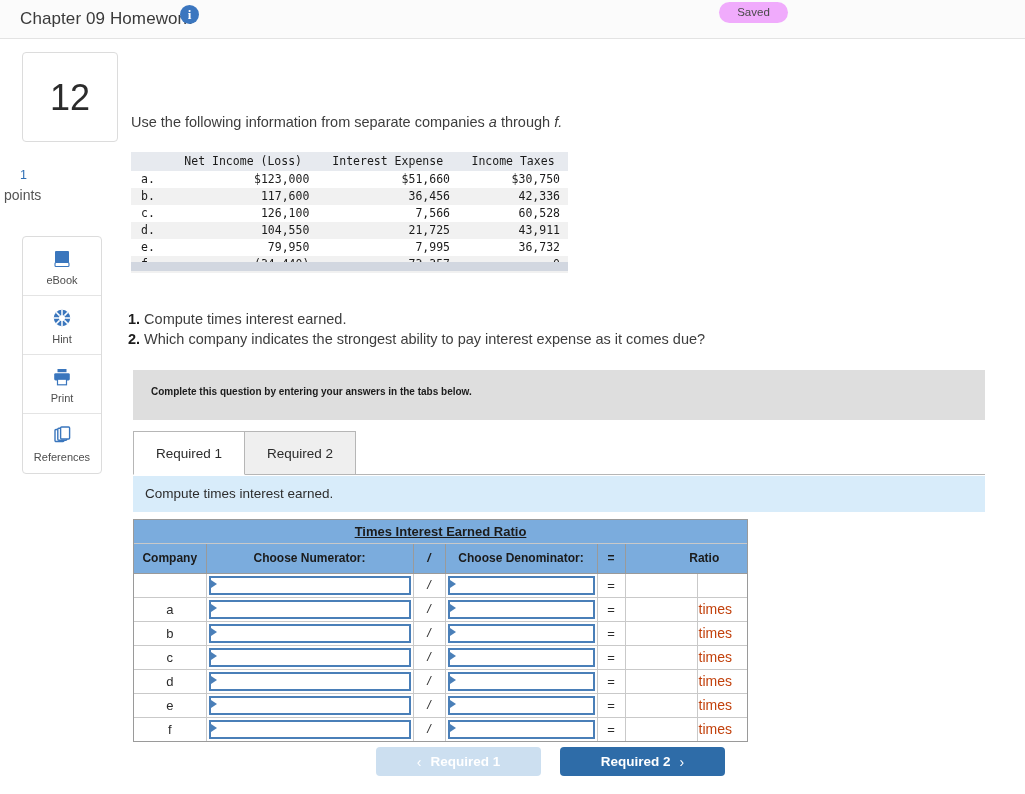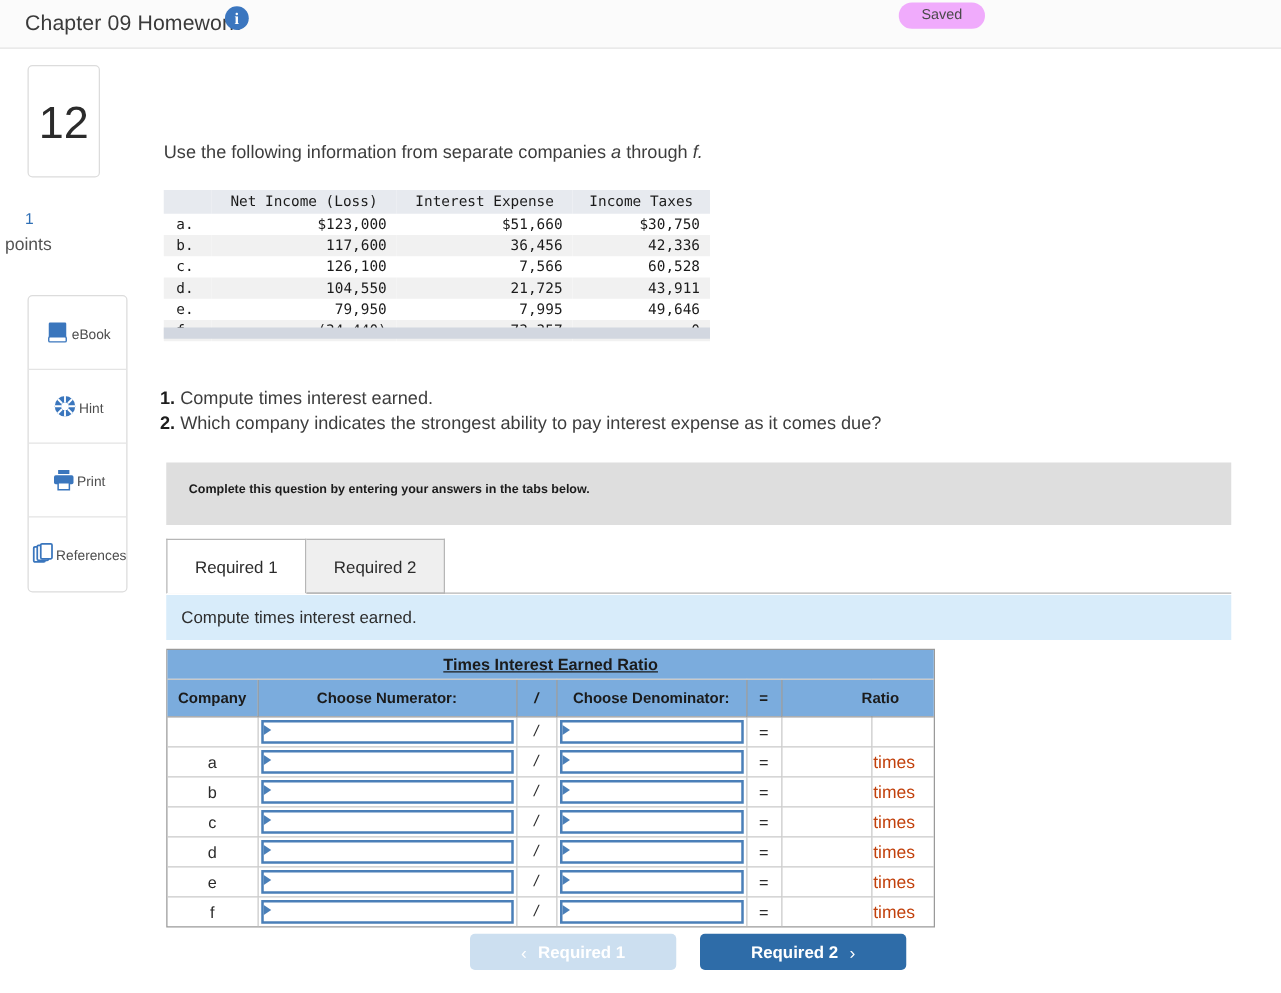--- a/index.html
+++ b/index.html
@@ -36,21 +36,21 @@
   .saved-badge {
     position: absolute; left: 719px; top: 2px;
     width: 69px; height: 21px; border-radius: 11px;
     background: #f0abfc; color: #4a4a4a;
     font-size: 11.5px; text-align: center; line-height: 21px;
   }
 
   
   .qnum-box {
     position: absolute; left: 22px; top: 52px;
-    width: 58px; height: 90px;
+    width: 96px; height: 90px;
     border: 1px solid #dcdcdc; border-radius: 4px;
     background: #fff;
   }
   .qnum-box span {
     display: block; text-align: center;
     line-height: 90px; font-size: 36px;
     color: #2b2b2b; font-weight: 300;
   }
   .points-num {
     position: absolute; left: 20px; top: 168px;
@@ -61,21 +61,21 @@
     font-size: 14px; color: #545454;
   }
   .tool-rail {
     position: absolute; left: 22px; top: 236px;
     width: 80px;
     border: 1px solid #dcdcdc; border-radius: 4px;
     background: #fff;
   }
   .tool-item {
     height: 59px; border-bottom: 1px solid #e4e4e4;
-    display: flex; flex-direction: row;
+    display: flex; flex-direction: column;
     align-items: center; justify-content: center;
     cursor: pointer;
   }
   .tool-item:last-child { border-bottom: none; }
   .tool-item .ico { height: 24px; display:flex; align-items:center; }
   .tool-item .lbl {
     font-size: 11px; color: #4d4d4d; margin-top: 3px;
   }
 
   
@@ -339,21 +339,21 @@
     <tr class="alt">
       <td class="lbl">d.</td>
       <td>104,550</td>
       <td>21,725</td>
       <td>43,911</td>
     </tr>
     <tr>
       <td class="lbl">e.</td>
       <td>79,950</td>
       <td>7,995</td>
-      <td>49,646</td>
+      <td>36,732</td>
     </tr>
     <tr class="alt">
       <td class="lbl">f.</td>
       <td>(34,440)</td>
       <td>73,357</td>
       <td>0</td>
     </tr>
   </tbody>
 </table>
 <div class="data-scroll"></div>

